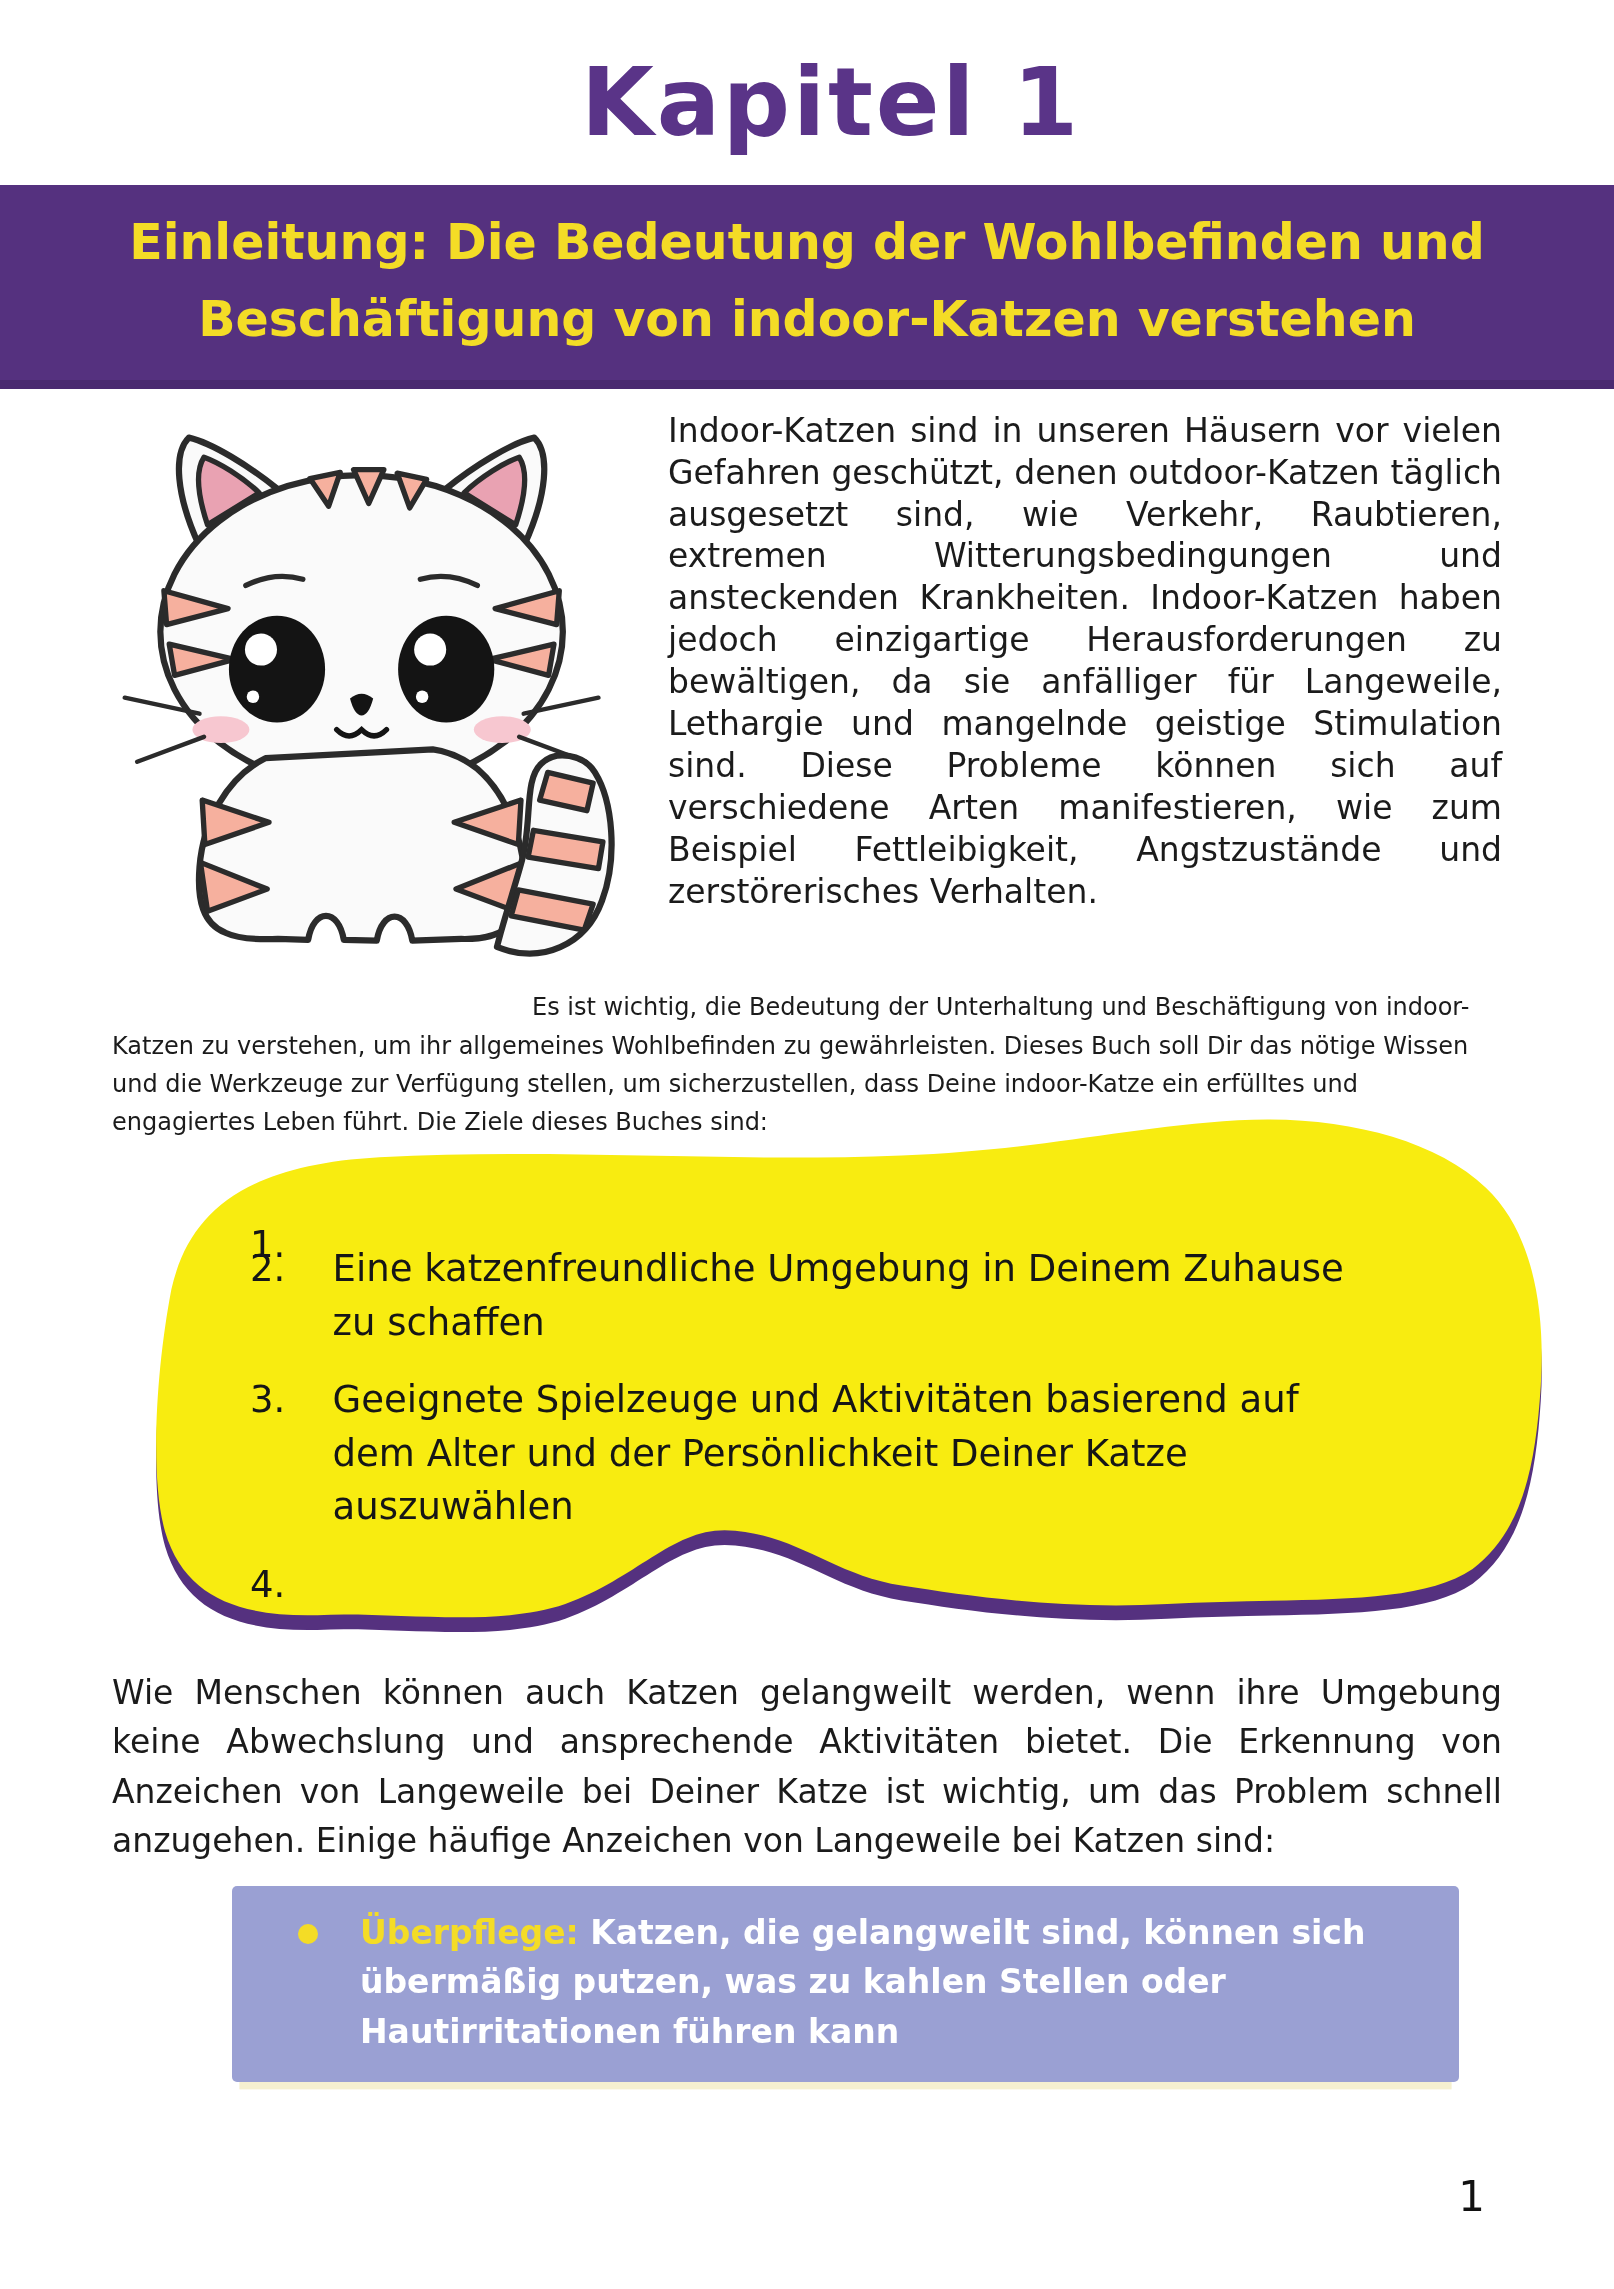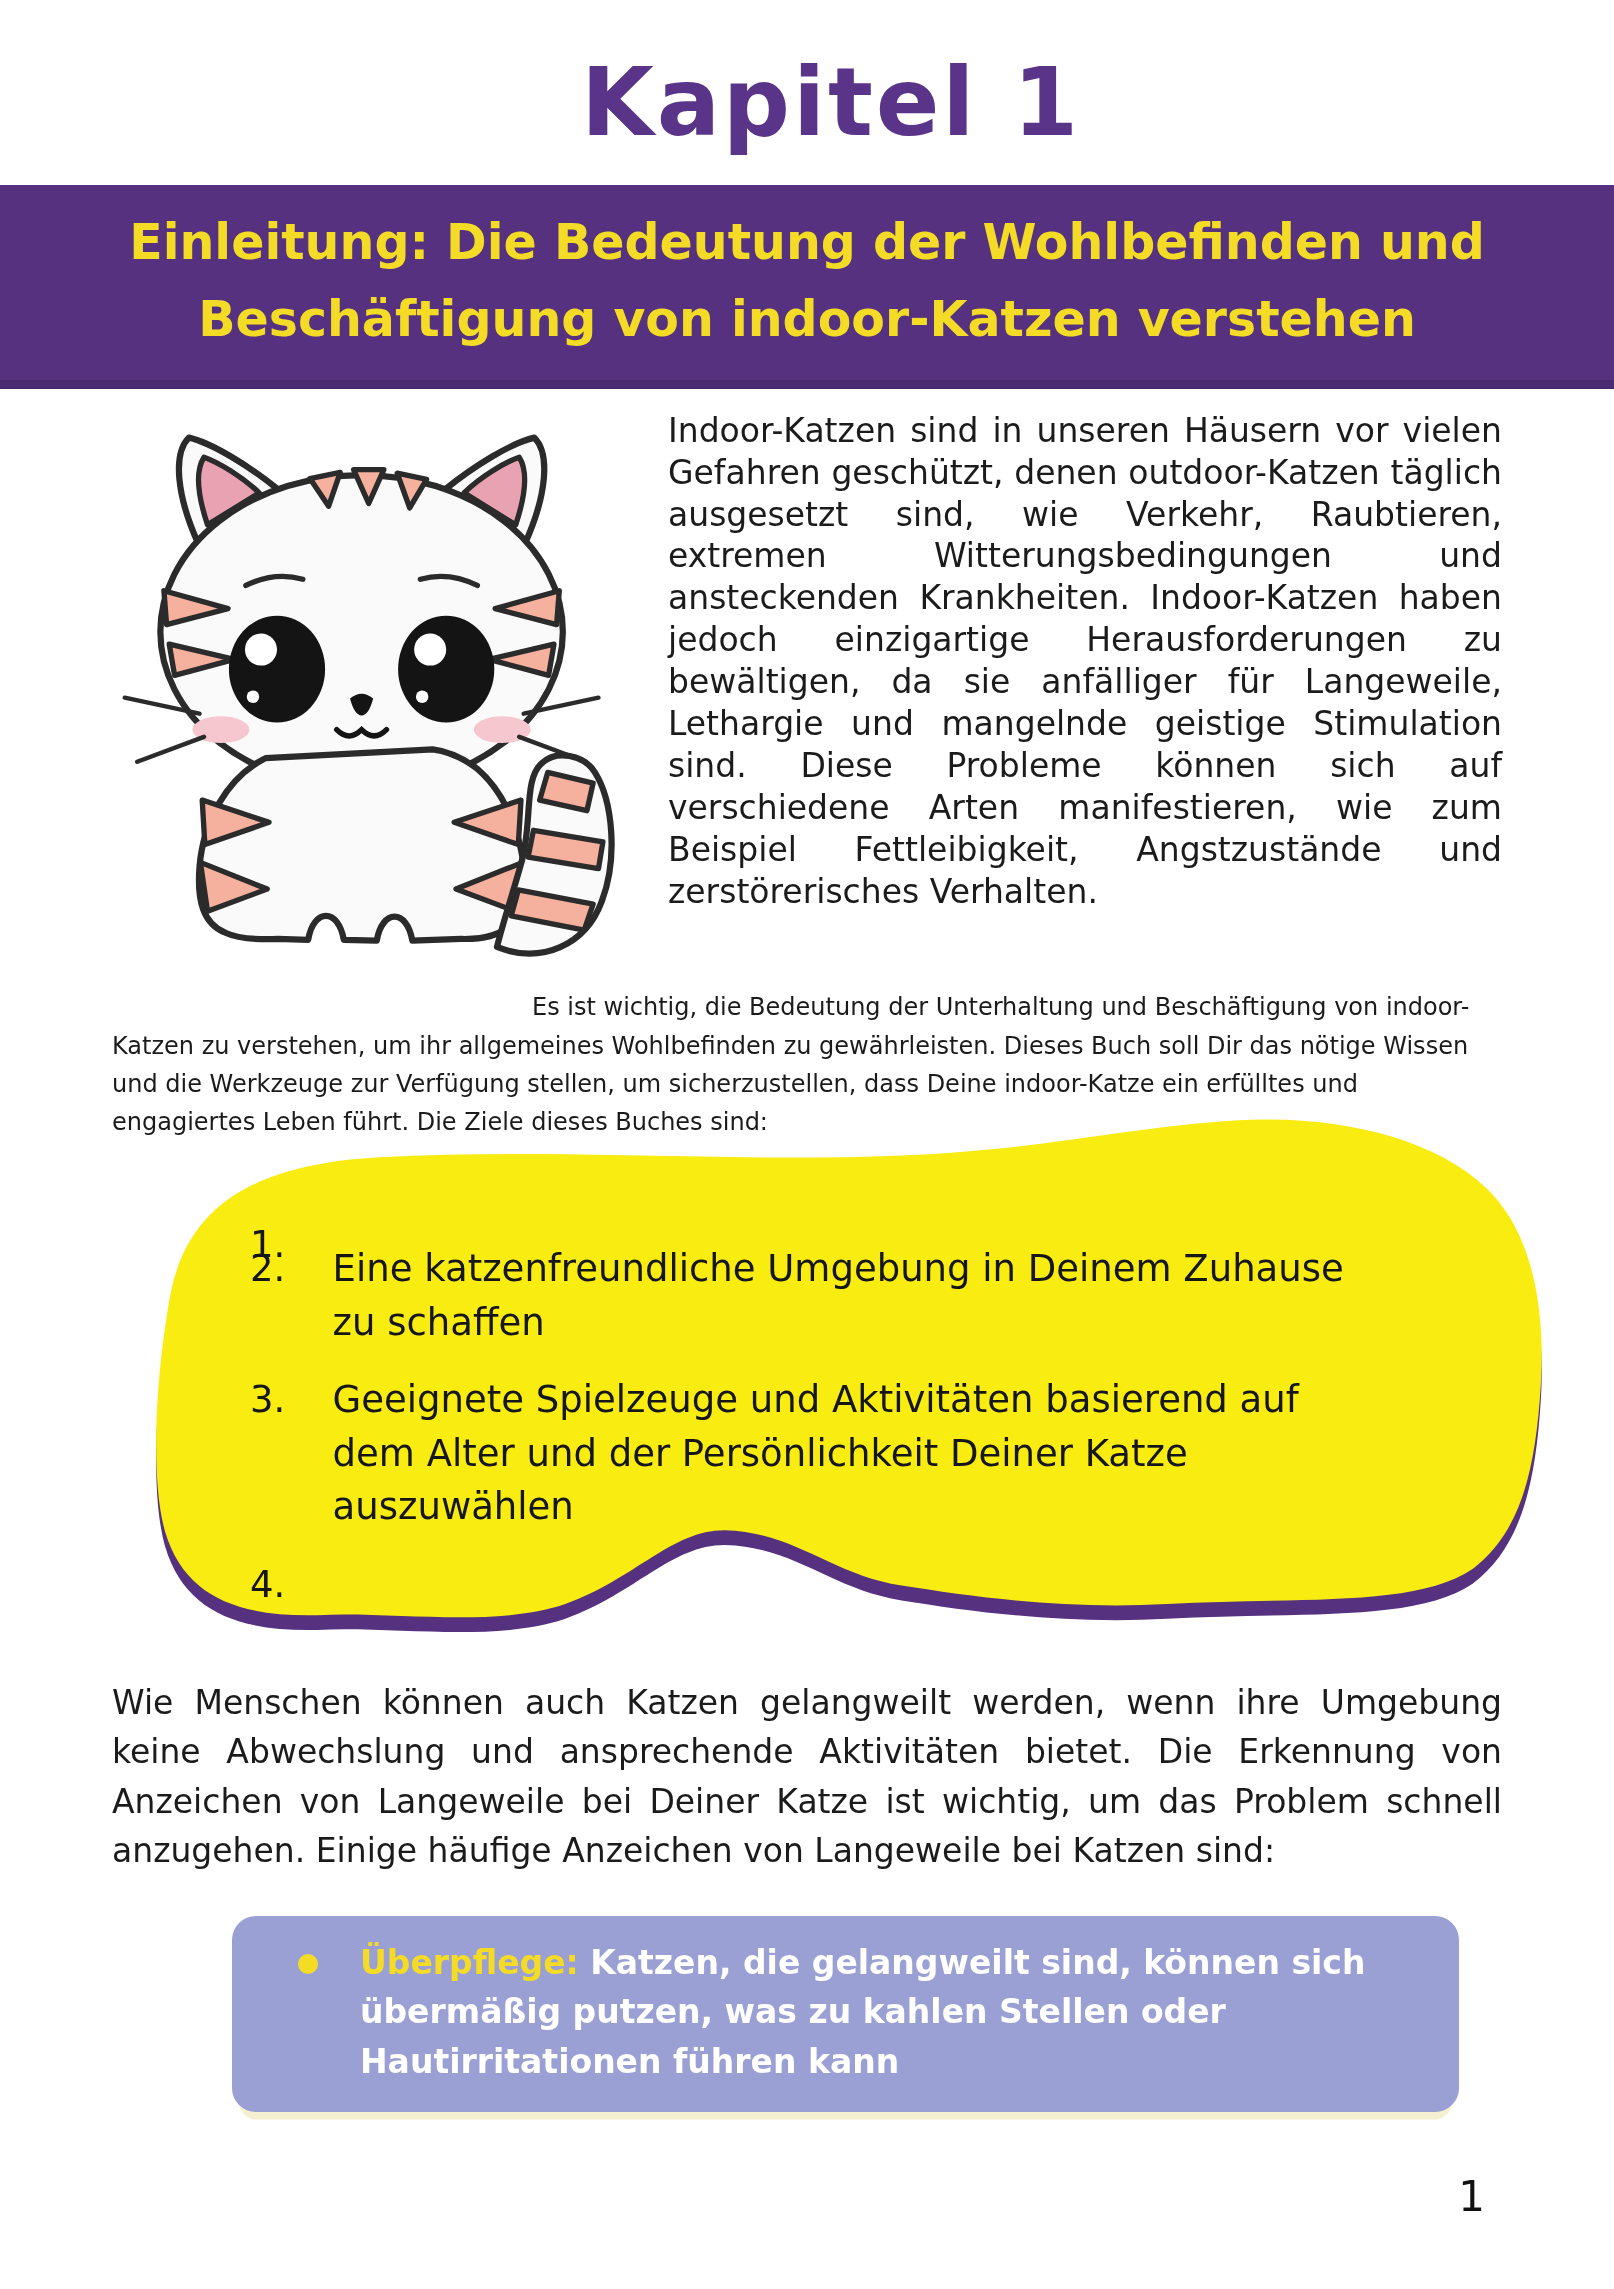--- a/index.html
+++ b/index.html
@@ -28,25 +28,25 @@
   .p2 { margin:22px 0 0 0; font-size:24px; line-height:1.6; text-indent:420px; }
   
   .goals-wrap { position:relative; height:565px; margin:-42px -72px 0 -7.4px; }
   .goals-wrap svg.blob { position:absolute; left:0; top:0; width:100%; height:100%; }
   .goals-list { position:relative; margin:0; padding:118px 203px 0 138px; list-style:none; }
   .goals-list li {
     position:relative; padding-left:90px; font-size:37px; line-height:1.45;
     margin-bottom:24px; color:#161616;
   }
   .goals-list .num { position:absolute; left:7.4px; top:0; }
-  .p3 { margin:13px 0 0 0; font-size:33px; line-height:1.5; text-align:justify; }
+  .p3 { margin:3px 0 0 0; font-size:33px; line-height:1.5; text-align:justify; }
   
   .callout {
-    display:flex; margin:40px 0 0 120px; width:1227px; box-sizing:border-box;
-    background:#9aa0d3; border-radius:24px; padding:22px 51px 26px 66px;
+    display:flex; margin:20px 0 0 120px; width:1227px; box-sizing:border-box;
+    background:#9aa0d3; border-radius:5px; padding:22px 51px 26px 66px;
     box-shadow:0 14.8px 0 -7.4px #f5f0d0;
   }
   .bullet-dot {
     flex:0 0 20px; width:20px; height:20px; border-radius:50%;
     background:#f4dc26; margin:16.6px 42px 0 0;
   }
   .callout-text { font-size:33px; line-height:1.5; color:#ffffff; font-weight:600; }
   .callout-text .term { color:#f4dc26; font-weight:800; }
   .page-num { position:absolute; right:129px; bottom:69px; font-size:42px; color:#111; }
 </style>

